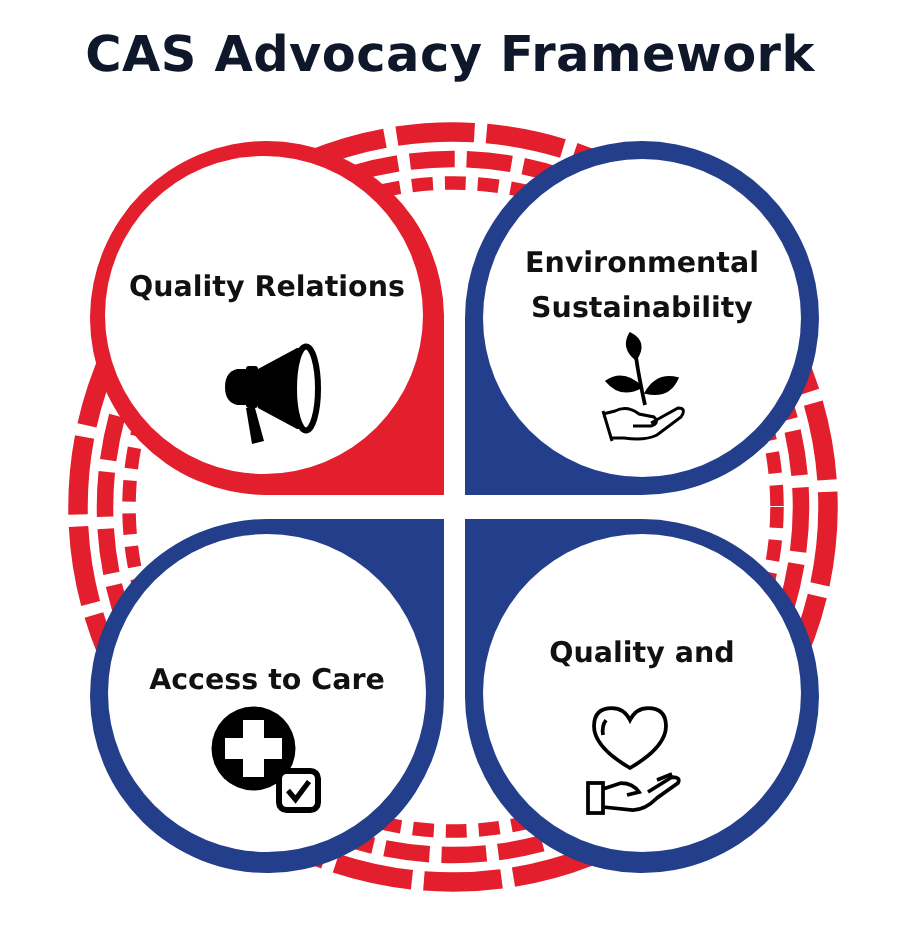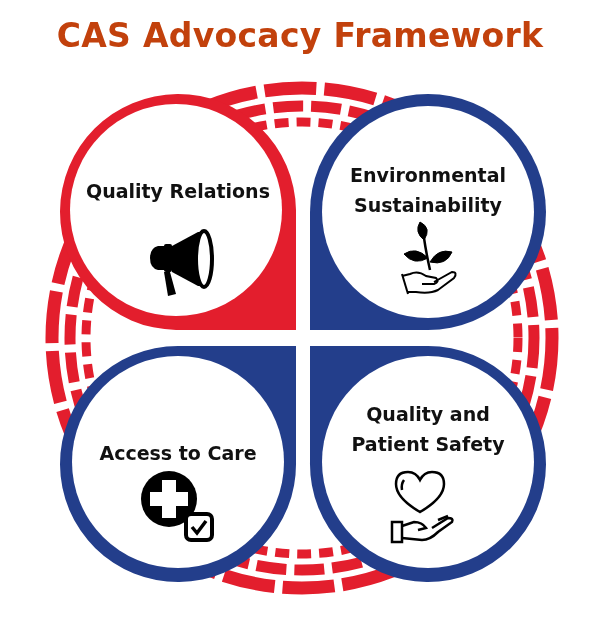--- a/index.html
+++ b/index.html
@@ -1,19 +1,19 @@
 <!DOCTYPE html>
 <html><head>
   <meta charset="utf-8">
   <style>
     html, body { margin: 0; padding: 0; background: #ffffff; }
     body { width: 600px; height: 626px; position: relative; overflow: hidden; font-family: "DejaVu Sans", sans-serif; }
     .title {
       position: absolute; left: 0; top: 16px; width: 600px; text-align: center;
-      font-family: "DejaVu Sans", sans-serif; font-weight: bold; font-size: 33px; color: #c2410c;
+      font-family: "DejaVu Sans", sans-serif; font-weight: bold; font-size: 33px; color: #0f172a;
       letter-spacing: 0.3px;
     }
     svg.diagram { position: absolute; left: 0; top: 0; }
     .label {
       position: absolute; text-align: center; font-family: "DejaVu Sans", sans-serif;
       font-weight: bold; font-size: 19px; color: #111; line-height: 30px;
     }
   </style>
 </head>
 <body>
@@ -85,16 +85,15 @@
 <div class="label" style="left:76px; top:176px; width:204px;">
   <div>Quality Relations</div>
 </div>
 <div class="label" style="left:326px; top:160px; width:204px;">
   <div>Environmental</div>
   <div>Sustainability</div>
 </div>
 <div class="label" style="left:76px; top:438px; width:204px;">
   <div>Access to Care</div>
 </div>
-<div class="label" style="left:326px; top:399px; width:204px;">
+<div class="label" style="left:326px; top:420px; width:204px;">
   <div>Quality and</div>
-  <div>Patient Safety</div>
 </div>
 
 </body></html>

